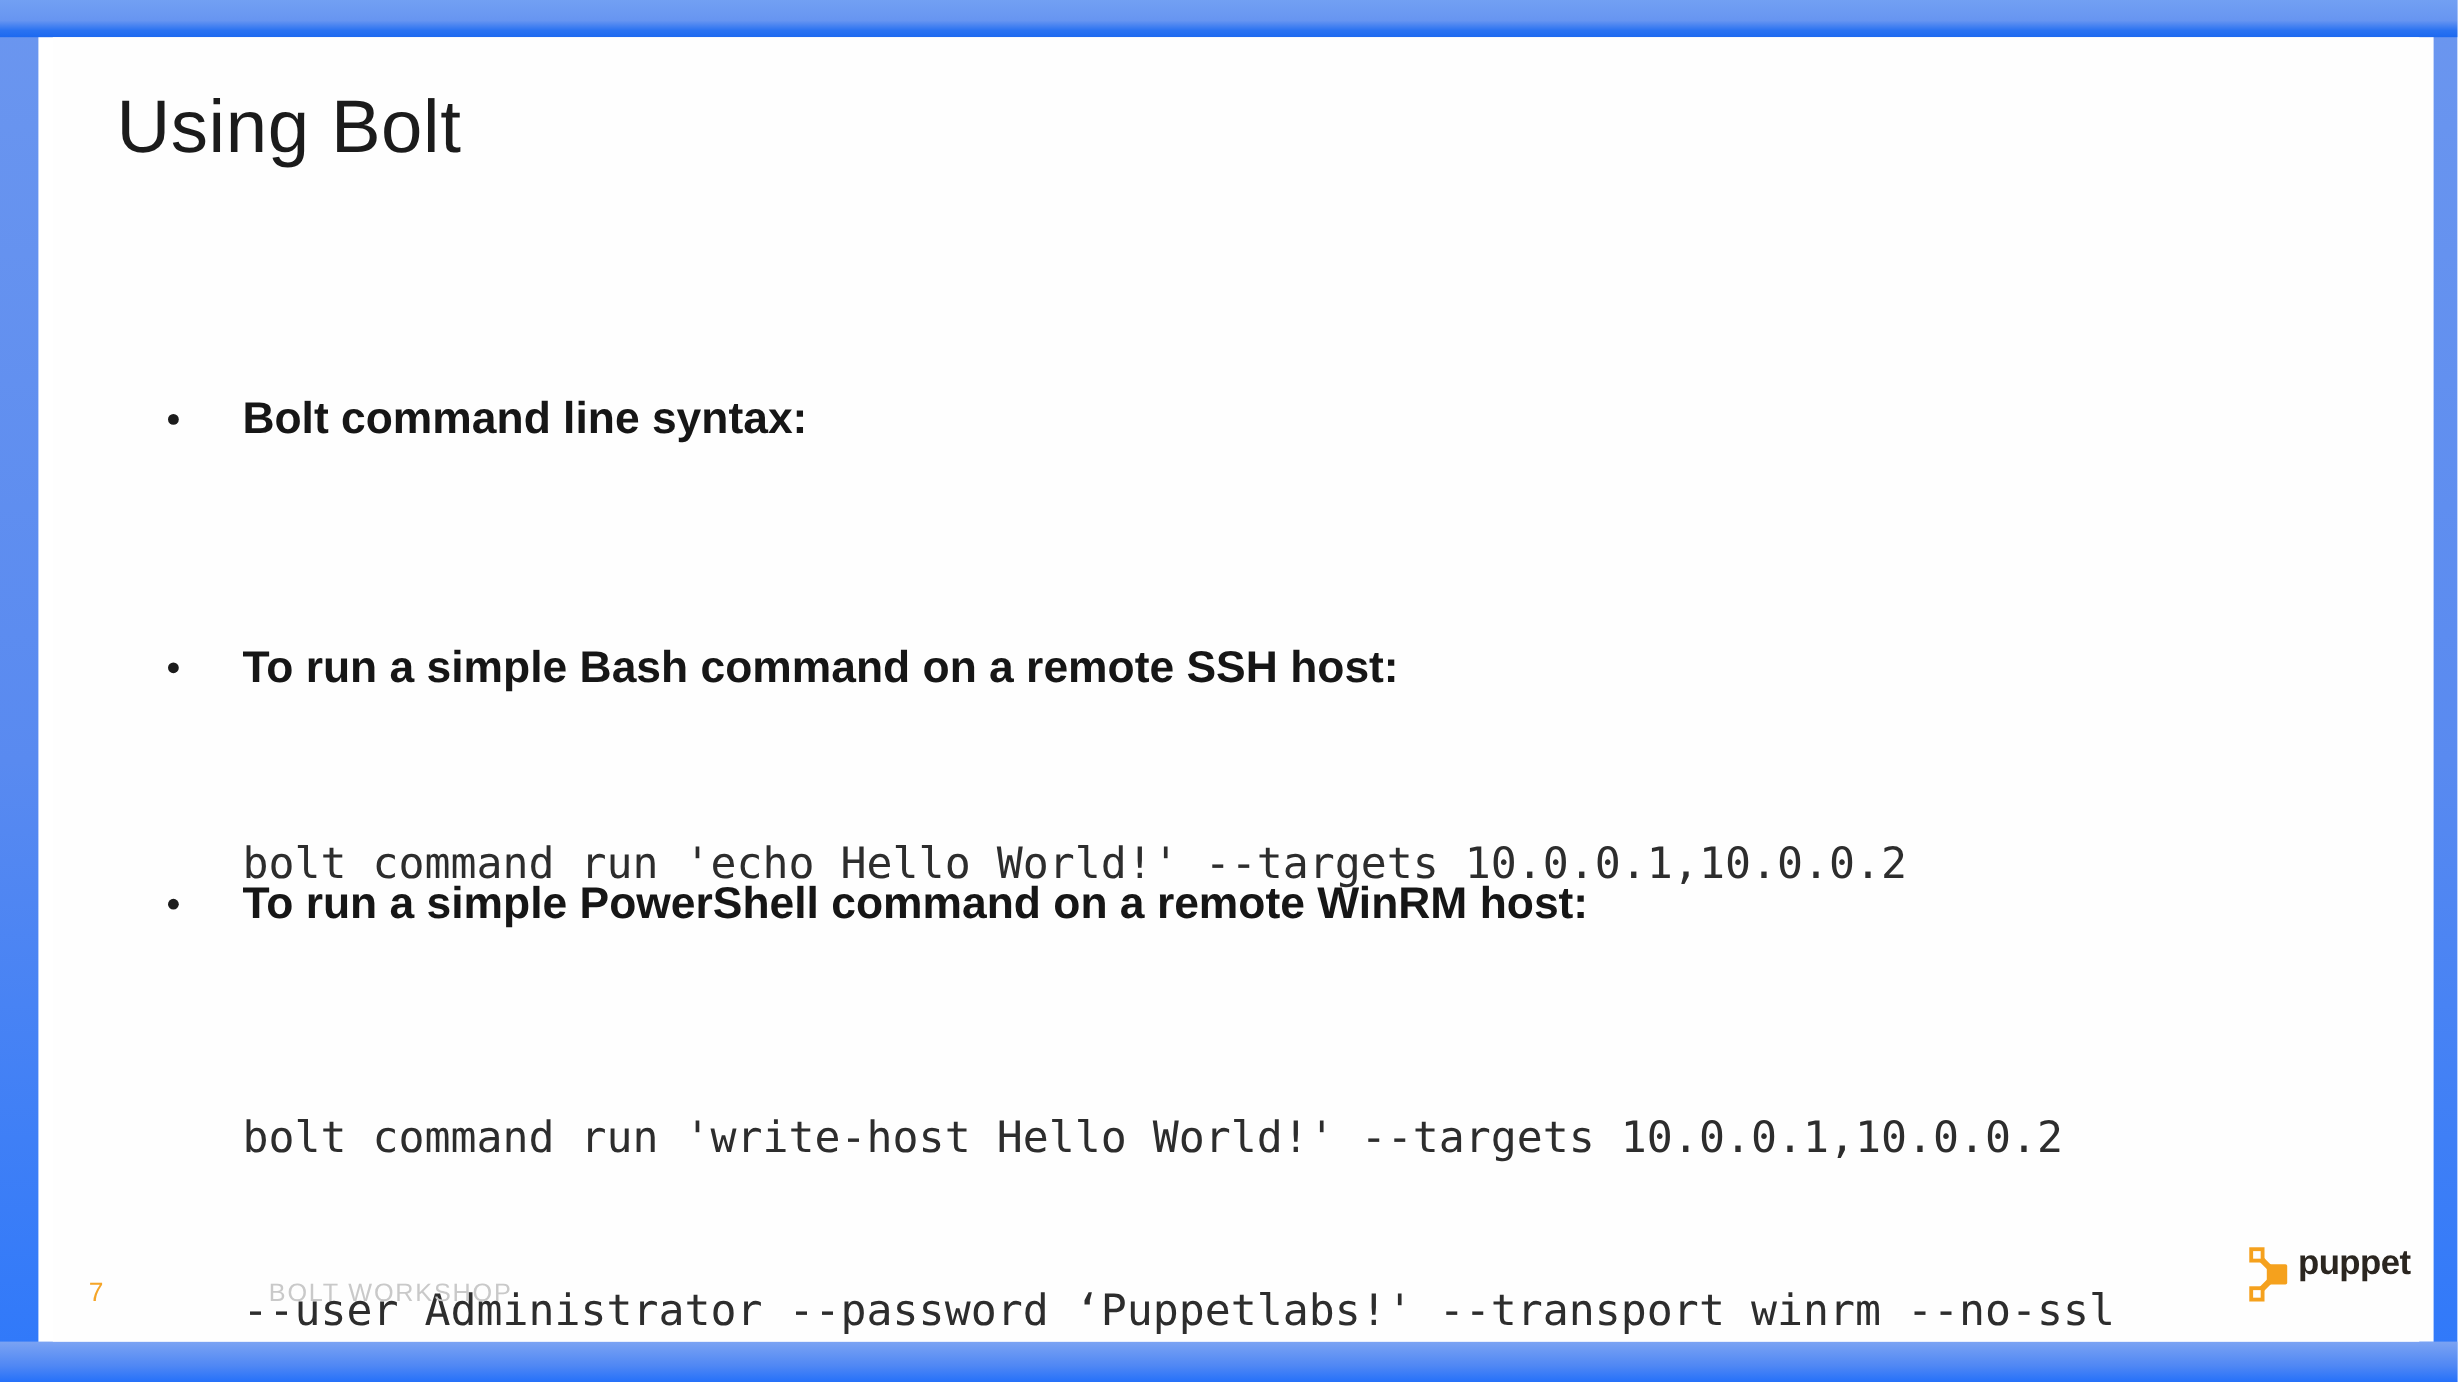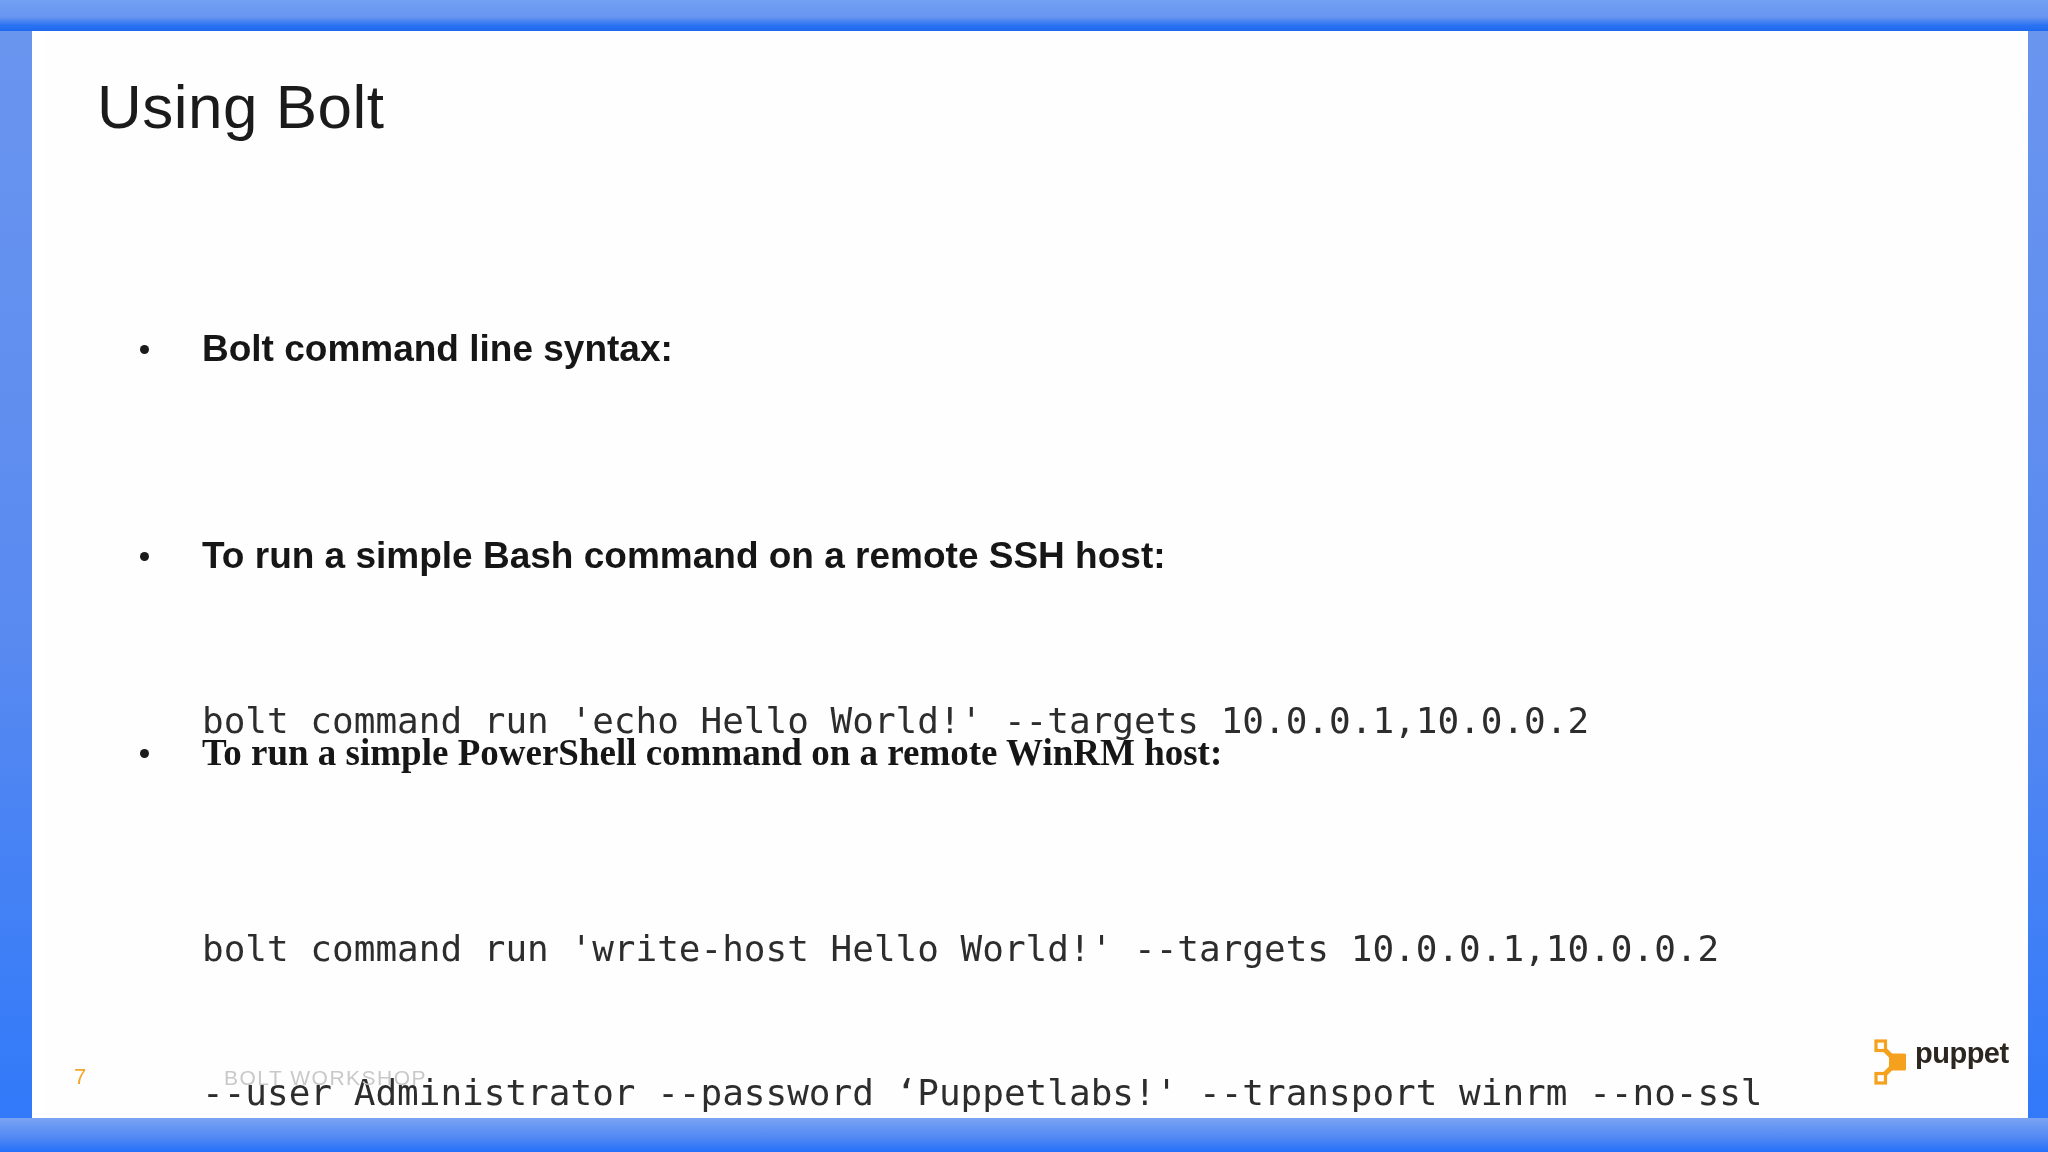--- a/index.html
+++ b/index.html
@@ -93,21 +93,21 @@
     font-family: "DejaVu Sans Mono", monospace;
     font-size: 36px;
     line-height: 48px;
     color: #2d2d2d;
     white-space: pre;
   }
   .pos-b1 { top: 296px; }
   .pos-c1 { top: 396px; }
   .pos-b2 { top: 476px; margin-top: 27px; }
   .pos-c2 { top: 570px; }
-  .pos-b3 { top: 700px; font-family: Liberation Serif, serif; }
+  .pos-b3 { top: 700px; }
   .pos-c3 { top: 798px; }
   .footer-page {
     position: absolute;
     left: 30px;
     top: 1034px;
     font-size: 22px;
     line-height: 24px;
     color: #f5a528;
   }
   .footer-label {

